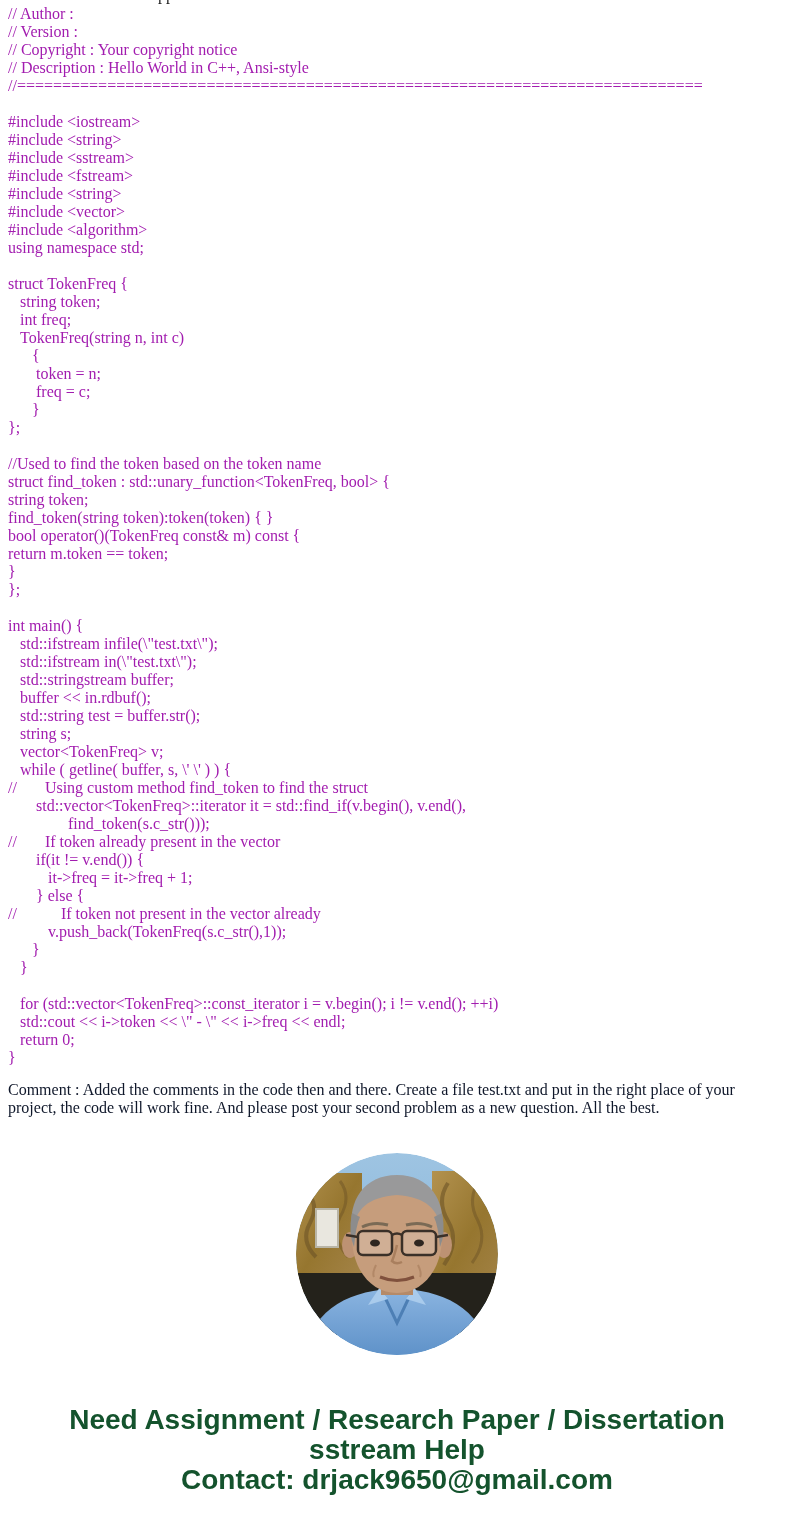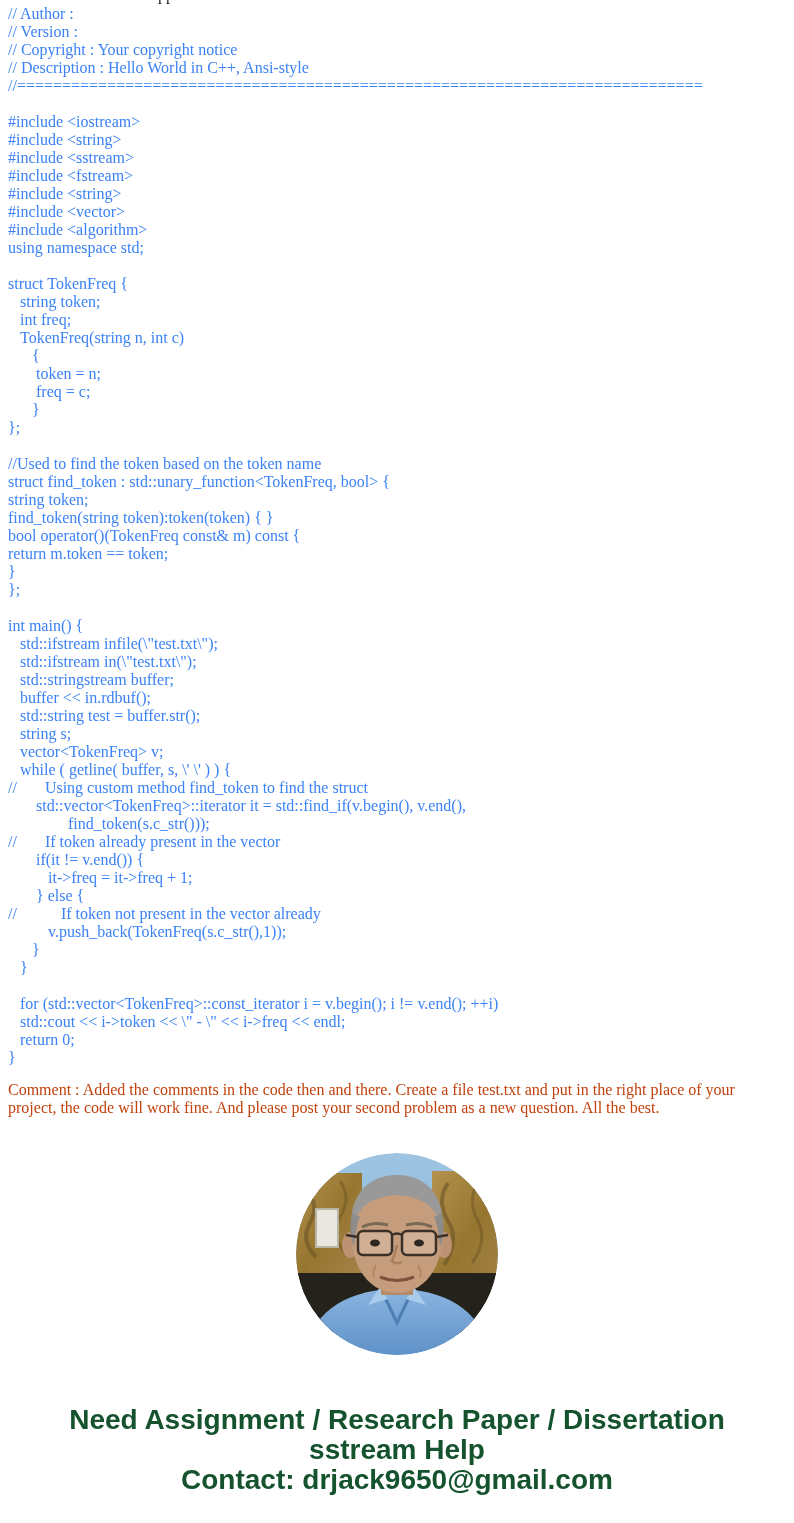--- a/index.html
+++ b/index.html
@@ -2,23 +2,23 @@
 <html><head>
 <meta charset="utf-8">
 <style>
   html,body{margin:0;padding:0;background:#ffffff;}
   body{width:794px;height:1523px;overflow:hidden;position:relative;
        font-family:"Liberation Serif", serif;color:#1b1b1b;}
   .top-fragment{height:5px;overflow:hidden;position:relative;}
   .top-fragment span{position:absolute;top:-14px;left:158px;
        font:16px/18px "Liberation Serif", serif;color:#1b1b1b;}
   pre.code{margin:0;padding:0 8px;font:16px/18px "Liberation Serif", serif;
-       color:#3b82f6;white-space:pre-wrap;word-wrap:break-word;}
+       color:#a21caf;white-space:pre-wrap;word-wrap:break-word;}
   .comment{margin:14px 8px 0 8px;font:16px/18px "Liberation Serif", serif;
-       color:#c2410c;white-space:normal;}
+       color:#0f172a;white-space:normal;}
   .avatar-wrap{margin-top:36px;display:flex;justify-content:center;}
   .avatar{width:202px;height:202px;border-radius:50%;display:block;}
   .promo{margin-top:50px;text-align:center;
        font-family:"Liberation Sans", sans-serif;font-weight:700;
        color:#14532d;font-size:28px;line-height:30px;letter-spacing:0px;}
   .promo div{white-space:nowrap;}
 </style>
 </head>
 <body>
 

